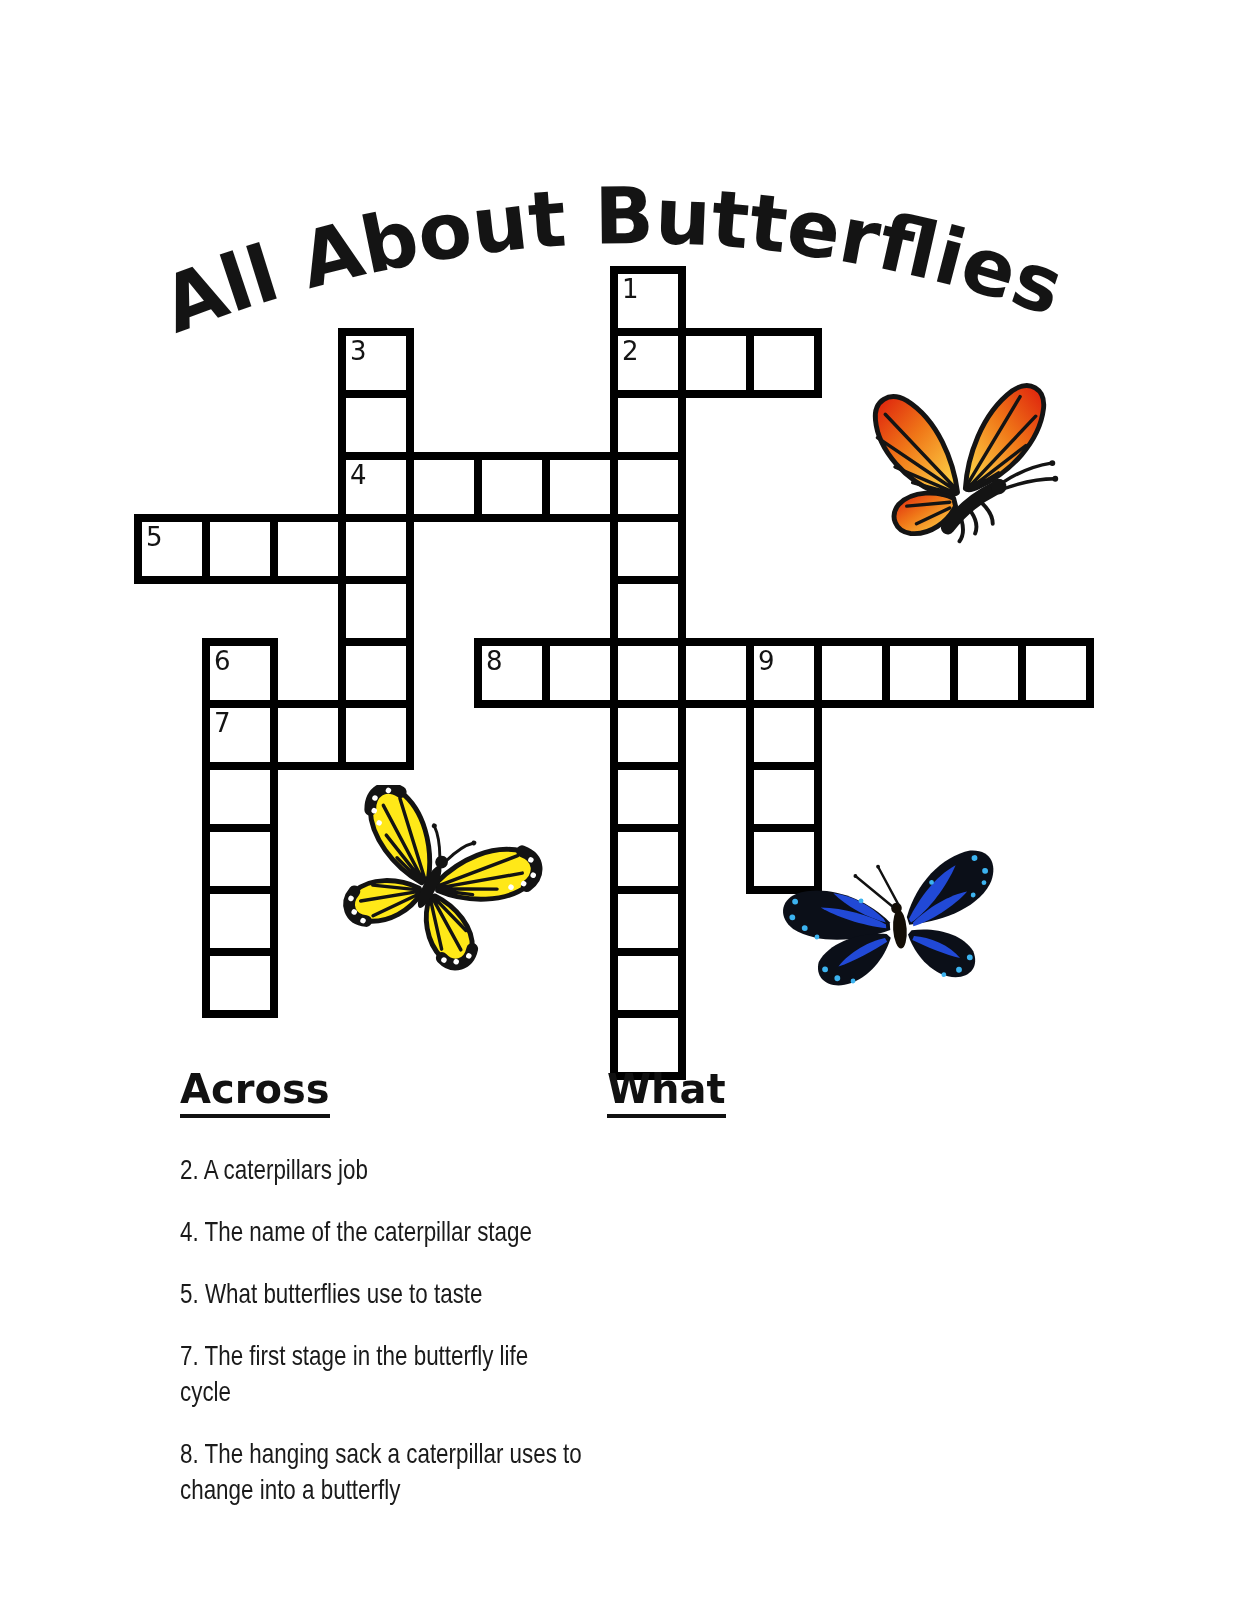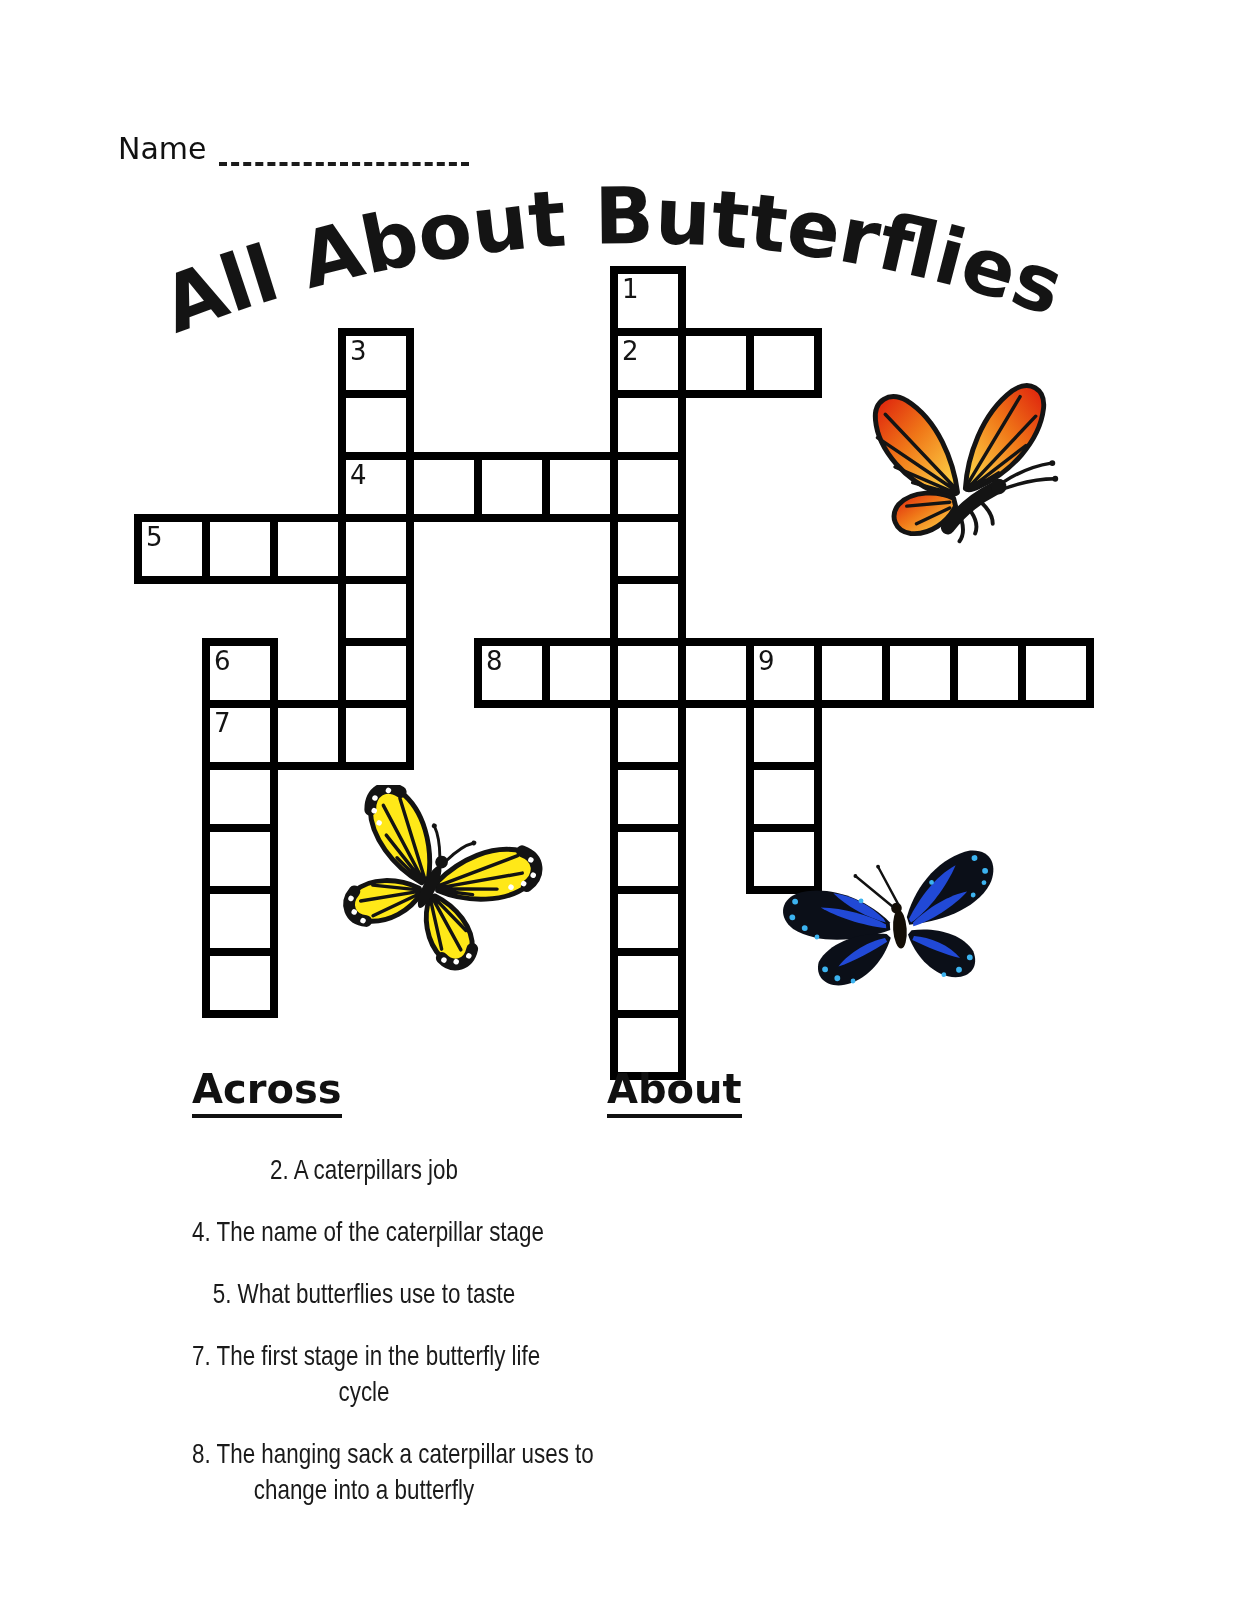--- a/index.html
+++ b/index.html
@@ -38,46 +38,42 @@
   }
   .cellnum{
     position:absolute;z-index:2;
     font-family:"DejaVu Sans",sans-serif;
     font-size:26px;line-height:26px;color:#141414;
   }
   
   .butterfly{position:absolute;}
   
   .clue-col{position:absolute;top:1066px;}
-  .clue-col.across{left:192px;width:430px;}
+  .clue-col.across{left:180px;width:430px;}
   .clue-col.down{left:607px;width:600px;}
   .clue-col h2{
     margin:0 0 34px 0;
     display:inline-block;
     font-size:40px;line-height:46px;font-weight:700;color:#111;
     border-bottom:4px solid #111;padding-bottom:2px;
   }
-  .clue-col ul{list-style:none;margin:0;padding:0;text-align:center;}
+  .clue-col ul{list-style:none;margin:0;padding:0;}
   .clue-col li{
     font-family:"Liberation Sans",sans-serif;
     font-size:28px;line-height:36px;color:#1a1a1a;
     white-space:pre;
     transform:scaleX(0.80);transform-origin:left top;
     margin:0 0 26px 0;
   }
 </style>
 </head>
 <body>
 
 <div class="sheet">
 
-  <div class="name-row">
-    <span>Name</span>
-    <span class="name-line"></span>
-  </div>
 
   <svg class="title-svg" viewBox="0 0 1236 400">
     <path id="titlePath" d="M 165 338 Q 613 158 1062 320" fill="none"></path>
     <text class="title-text" text-anchor="middle">
       <textPath href="#titlePath" startOffset="50%">All About Butterflies</textPath>
     </text>
   </svg>
 
   <div id="grid">
       <div class="cell" style="left: 610px; top: 266px;"></div>
@@ -251,16 +247,16 @@
         <li>4. The name of the caterpillar stage</li>
         <li>5. What butterflies use to taste</li>
         <li>7. The first stage in the butterfly life
 cycle</li>
         <li>8. The hanging sack a caterpillar uses to
 change into a butterfly</li>
       </ul>
   </div>
 
   <div class="clue-col down">
-    <h2>About</h2>
+    <h2>What</h2>
   </div>
 
 </div>
 
 </body></html>

